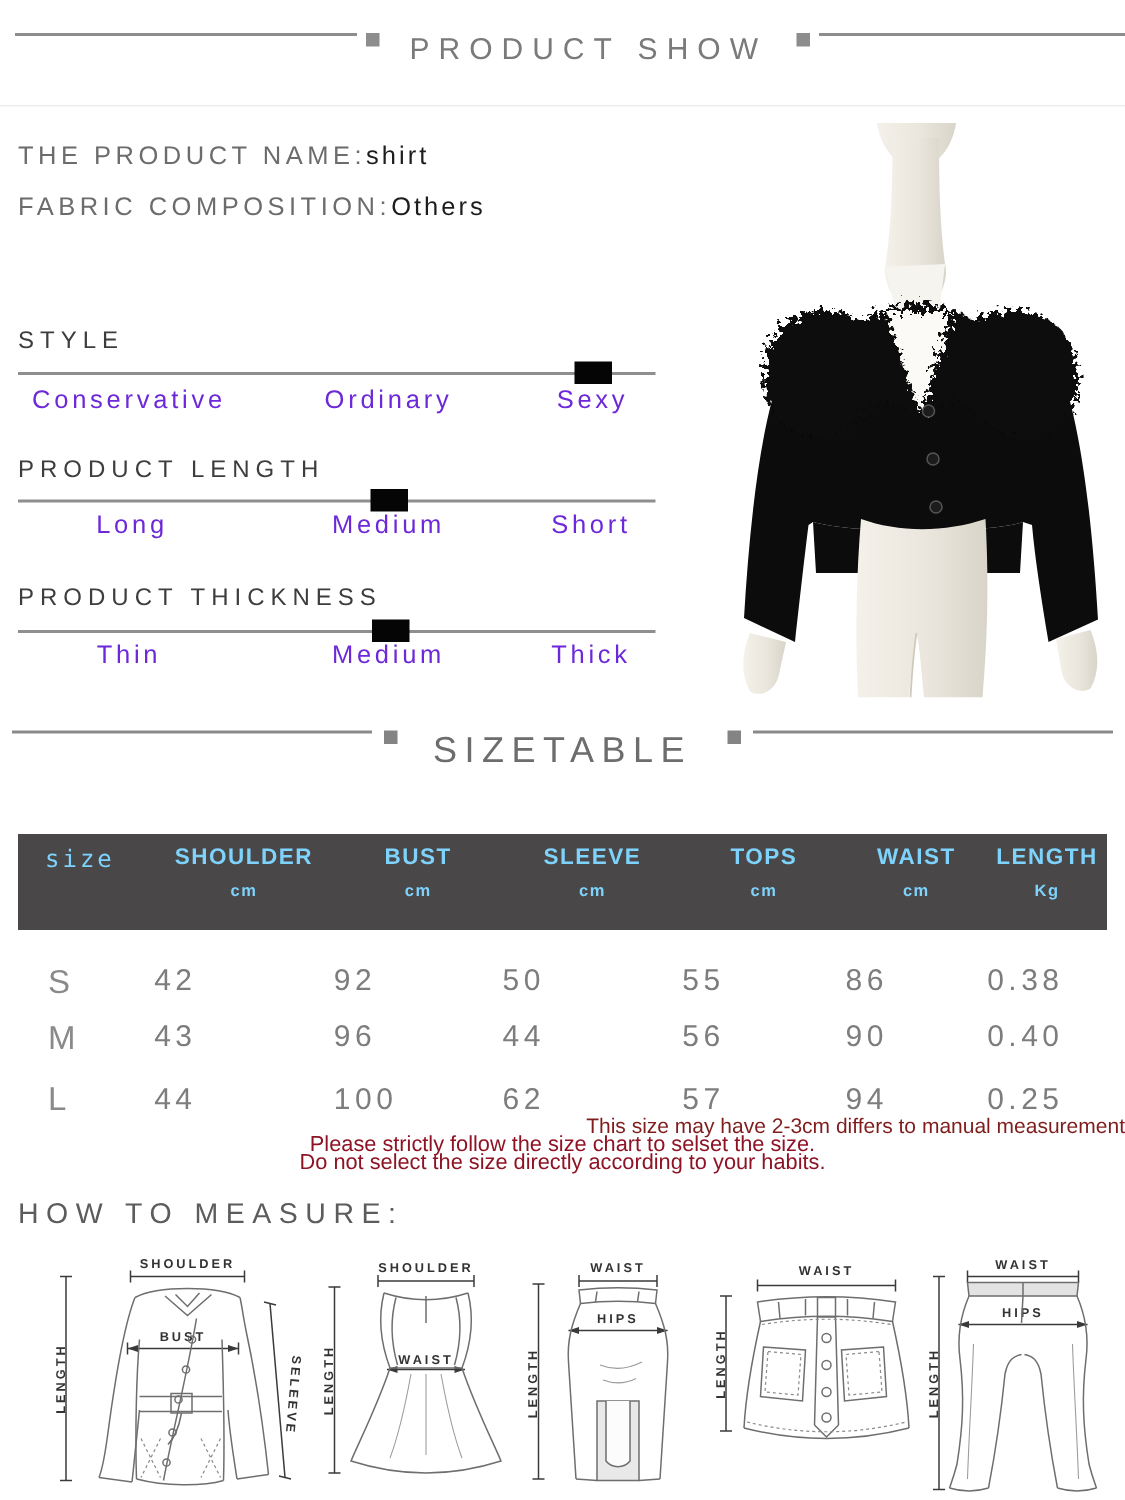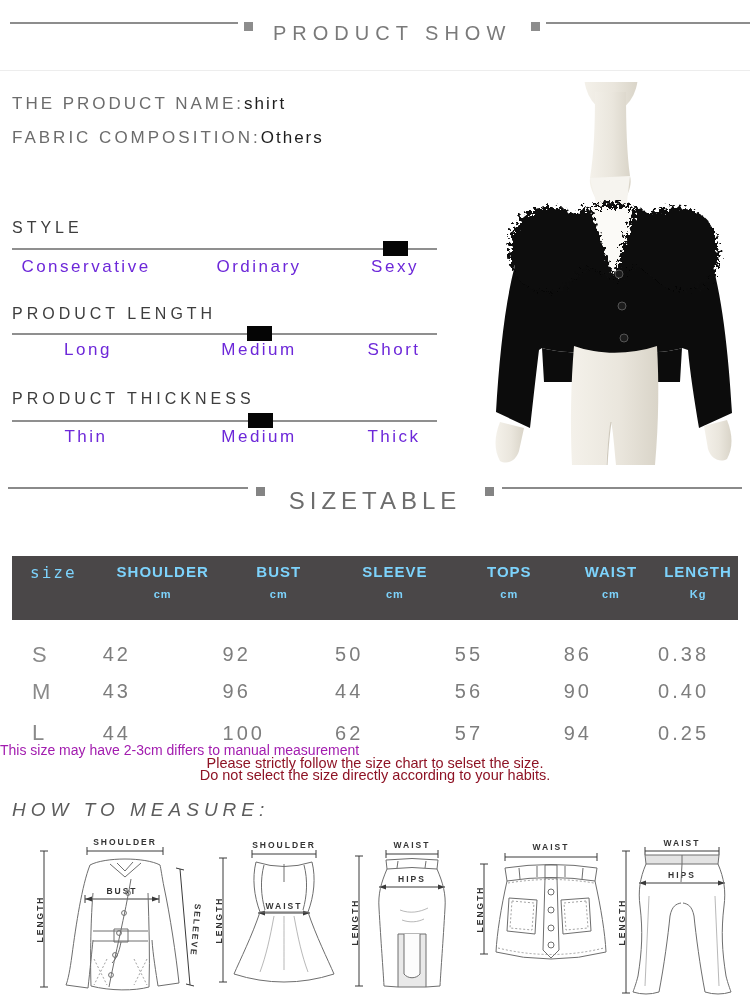--- a/index.html
+++ b/index.html
@@ -52,25 +52,25 @@
   .names .c0 { font-family:"DejaVu Sans Mono", monospace; font-weight:normal;
                font-size:16px; letter-spacing:2px; text-align:left; padding-left:18px; }
   .units { margin-top:6px; }
   .units > div { font-size:11px; font-weight:bold; letter-spacing:1px; }
   .tbody { padding-top:16px; }
   .trow { display:flex; align-items:center; height:37px; color:#7d7d7d;
           font-size:20px; letter-spacing:3px; }
   .trow .c0 { text-align:left; padding-left:20px; font-size:22px; color:#8a8a8a; letter-spacing:0; }
   .trow.last { margin-top:3px; height:40px; }
 
-  .note { left:0; width:750px; text-align:left; color:#a21caf; font-size:14px; }
+  .note { left:0; width:750px; text-align:right; color:#7f1d1d; font-size:14px; }
   .warn { left:0; width:750px; text-align:center; color:#8e1325; font-size:14.5px; line-height:13px; }
 
   
-  #htm-title { left:12px; top:799px; color:#5c5c5c; font-size:19px; letter-spacing:5px;font-style:italic; }
+  #htm-title { left:12px; top:799px; color:#5c5c5c; font-size:19px; letter-spacing:5px; }
   .diag text { font-family:"Liberation Sans", sans-serif; font-weight:bold;
                font-size:8.5px; letter-spacing:2px; fill:#333; }
   .diag .thin { stroke:#6e6e6e; stroke-width:1; fill:none; }
   .diag .meas { stroke:#3a3a3a; stroke-width:1; fill:none; }
   .diag .lite { stroke:#9a9a9a; stroke-width:0.7; fill:none; }
   .diag .dash { stroke:#8a8a8a; stroke-width:0.8; fill:none; stroke-dasharray:2 2; }
 </style>
 </head>
 <body>
 

